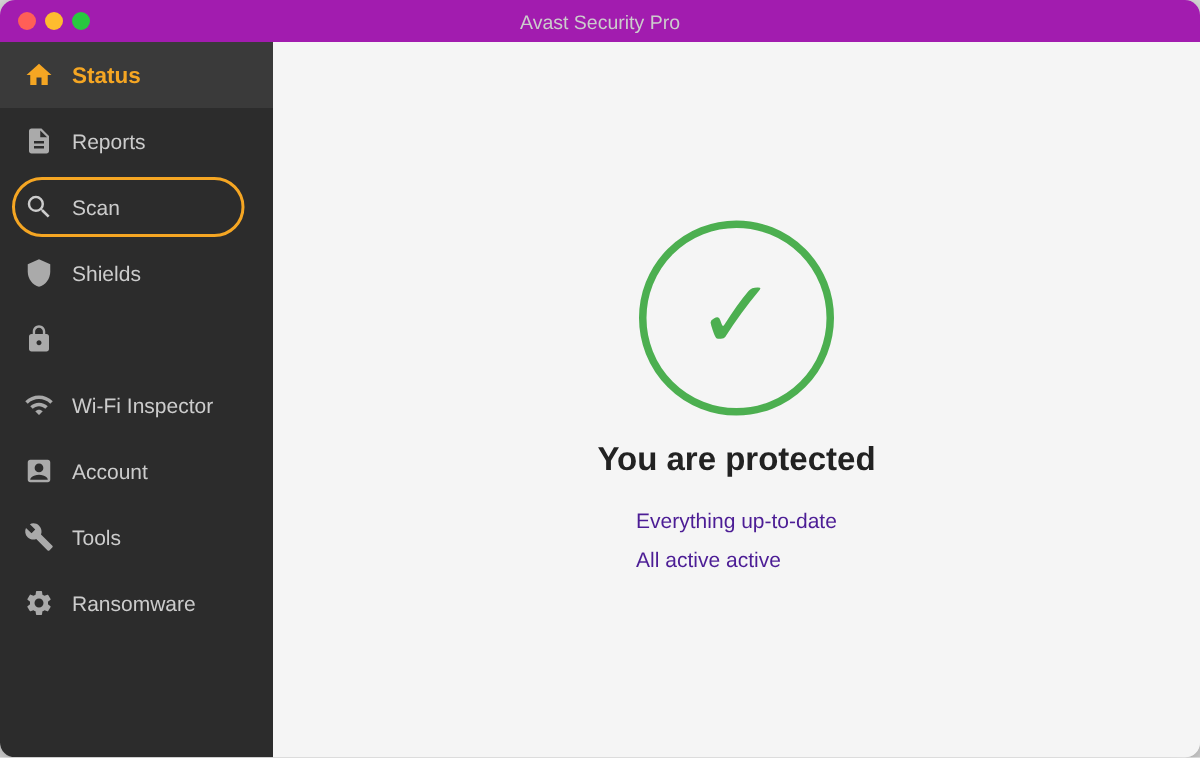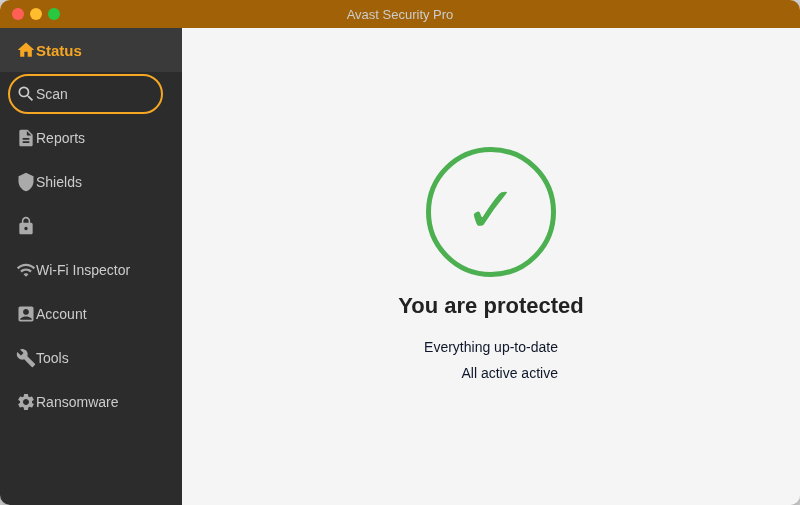--- a/index.html
+++ b/index.html
@@ -16,21 +16,21 @@
       width: 800px;
       height: 505px;
       border-radius: 10px;
       overflow: hidden;
       box-shadow: 0 4px 20px rgba(0,0,0,0.4);
       display: flex;
       flex-direction: column;
     }
 
     .titlebar {
-      background: #a16207;
+      background: #a21caf;
       height: 28px;
       display: flex;
       align-items: center;
       padding: 0 12px;
       position: relative;
       flex-shrink: 0;
     }
 
     .traffic-lights {
       display: flex;
@@ -72,20 +72,21 @@
       flex-shrink: 0;
     }
 
     .sidebar-item {
       display: flex;
       align-items: center;
       padding: 12px 16px;
       cursor: pointer;
       color: #cccccc;
       font-size: 14px;
+      gap: 12px;
       position: relative;
     }
 
     .sidebar-item.status-item {
       background: #3a3a3a;
       color: #f5a623;
       font-weight: 600;
       font-size: 15px;
     }
 
@@ -146,22 +147,22 @@
 
     .protected-title {
       font-size: 22px;
       font-weight: 600;
       color: #222;
       text-align: right;
     }
 
     .protected-subtitle {
       font-size: 14px;
-      color: #0f172a;
-      text-align: right;
+      color: #4c1d95;
+      text-align: left;
       line-height: 1.8;
     }
 
     
     .svg-icon {
       width: 20px;
       height: 20px;
     }
   </style>
 </head>
@@ -184,37 +185,37 @@
 
       <div class="sidebar-item status-item">
         <span class="icon">
           <svg class="svg-icon" viewBox="0 0 24 24" fill="currentColor">
             <path d="M10 20v-6h4v6h5v-8h3L12 3 2 12h3v8z"></path>
           </svg>
         </span>
         <span>Status</span>
       </div>
 
+      <div class="sidebar-item">
+        <span class="icon">
+          <svg class="svg-icon" viewBox="0 0 24 24" fill="#aaaaaa">
+            <path d="M14 2H6c-1.1 0-2 .9-2 2v16c0 1.1.9 2 2 2h12c1.1 0 2-.9 2-2V8l-6-6zm2 16H8v-2h8v2zm0-4H8v-2h8v2zm-3-5V3.5L18.5 9H13z"></path>
+          </svg>
+        </span>
+        <span>Reports</span>
+      </div>
+
       <div class="sidebar-item scan-item">
         <div class="scan-highlight-ring"></div>
         <span class="icon">
           <svg class="svg-icon" viewBox="0 0 24 24" fill="#cccccc">
             <path d="M15.5 14h-.79l-.28-.27A6.471 6.471 0 0 0 16 9.5 6.5 6.5 0 1 0 9.5 16c1.61 0 3.09-.59 4.23-1.57l.27.28v.79l5 4.99L20.49 19l-4.99-5zm-6 0C7.01 14 5 11.99 5 9.5S7.01 5 9.5 5 14 7.01 14 9.5 11.99 14 9.5 14z"></path>
           </svg>
         </span>
         <span style="color:#cccccc;">Scan</span>
-      </div>
-
-      <div class="sidebar-item">
-        <span class="icon">
-          <svg class="svg-icon" viewBox="0 0 24 24" fill="#aaaaaa">
-            <path d="M14 2H6c-1.1 0-2 .9-2 2v16c0 1.1.9 2 2 2h12c1.1 0 2-.9 2-2V8l-6-6zm2 16H8v-2h8v2zm0-4H8v-2h8v2zm-3-5V3.5L18.5 9H13z"></path>
-          </svg>
-        </span>
-        <span>Reports</span>
       </div>
 
 
       <div class="sidebar-item">
         <span class="icon">
           <svg class="svg-icon" viewBox="0 0 24 24" fill="#aaaaaa">
             <path d="M12 1L3 5v6c0 5.55 3.84 10.74 9 12 5.16-1.26 9-6.45 9-12V5l-9-4z"></path>
           </svg>
         </span>
         <span>Shields</span>

